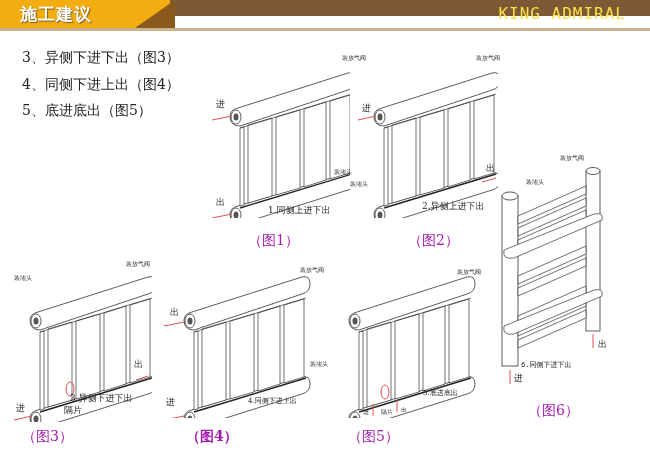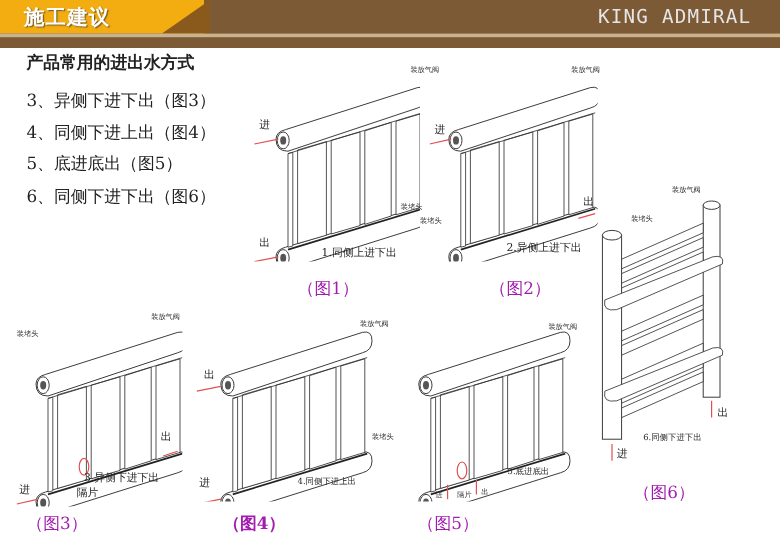--- a/index.html
+++ b/index.html
@@ -1,26 +1,26 @@
 <!DOCTYPE html>
 <html><head>
 <meta charset="utf-8">
 <style>
   * { box-sizing: border-box; margin: 0; padding: 0; }
   html, body { width: 650px; height: 458px; background: #ffffff; overflow: hidden; }
   body { position: relative; font-family: "DejaVu Serif", "Liberation Serif", serif; color: #222; }
 
-  .header { position: absolute; left: 0; top: 0; width: 650px; height: 40px; background: #7d5a36; }
+  .header { position: absolute; left: 0; top: 0; width: 650px; height: 16px; background: #7d5a36; }
   .header .left-band { position: absolute; left: 0; top: 0; width: 170px; height: 28px; background: #f3ad10; }
   .header .slant { position: absolute; left: 135px; top: 0; width: 0; height: 0;
      border-left: 40px solid transparent; border-bottom: 28px solid #8a5a1c; }
   .header .title { position: absolute; left: 20px; top: 3px; font-family: "DejaVu Sans", sans-serif;
      font-weight: bold; font-size: 17px; color: #ffffff; text-shadow: 1px 1px 1px #7a5a20; letter-spacing: 1px; }
   .header .brand { position: absolute; right: 24px; top: 4px; font-family: "DejaVu Sans Mono", monospace;
-     font-size: 16px; color: #e5e5e5; letter-spacing: 1px; }
+     font-size: 16px; color: #fde047; letter-spacing: 1px; }
   .header-line { position: absolute; left: 0; top: 28px; width: 650px; height: 3px; background: #c9b28e; }
 
   .list { position: absolute; left: 22px; top: 44px; }
   .list .heading { font-family: "DejaVu Sans", sans-serif; font-weight: bold; font-size: 14px; margin-bottom: 9px; }
   .list .item { font-size: 14px; line-height: 26.5px; }
 
   .fig { position: absolute; }
   .caption { position: absolute; font-size: 14px; color: #a21caf; }
   .small { position: absolute; font-size: 6px; color: #333; white-space: nowrap; }
   .flow { position: absolute; font-size: 9px; color: #222; }
@@ -31,25 +31,23 @@
 
 <div class="header">
   <div class="left-band"></div>
   <div class="slant"></div>
   <div class="title">施工建议</div>
   <div class="brand">KING ADMIRAL</div>
 </div>
 <div class="header-line"></div>
 
 <div class="list">
-  <div class="heading">产品常用的进出水方式</div>
   <div class="item">3、异侧下进下出（图3）</div>
   <div class="item">4、同侧下进上出（图4）</div>
   <div class="item">5、底进底出（图5）</div>
-  <div class="item">6、同侧下进下出（图6）</div>
 </div>
 
 <svg width="0" height="0" style="position:absolute">
   <defs>
     <g id="panel-rad">
 
       <path d="M10,40 L120,5 Q128,3 128,12 Q128,20 120,22 L12,58 Q2,58 2,48 Q2,42 10,40 Z" fill="#fff" stroke="#333" stroke-width="0.8"></path>
       <ellipse cx="8" cy="49" rx="5" ry="7" fill="#fff" stroke="#333" stroke-width="0.8"></ellipse>
       <ellipse cx="8" cy="49" rx="2.5" ry="3.5" fill="#555"></ellipse>
 
@@ -163,15 +161,15 @@
 <div class="fig" style="left:494px;top:158px;width:120px;height:230px;">
   <svg width="120" height="230">
       <use href="#towel-rad" transform="translate(0,8)"></use>
     <line x1="16" y1="212" x2="16" y2="226" stroke="#e05050" stroke-width="1"></line>
     <line x1="99" y1="176" x2="99" y2="190" stroke="#e05050" stroke-width="1"></line>
   </svg>
   <div class="small" style="left:66px;top:-4px;">装放气阀</div>
   <div class="small" style="left:32px;top:20px;">装堵头</div>
   <div class="flow" style="left:104px;top:180px;">出</div>
   <div class="flow" style="left:20px;top:214px;">进</div>
-  <div class="sub" style="left:42px;top:202px;font-size:7px;">6.同侧下进下出</div>
+  <div class="sub" style="left:27px;top:202px;font-size:7px;font-family:Liberation Mono, monospace;">6.同侧下进下出</div>
 </div>
 <div class="caption" style="left:528px;top:402px;">（图6）</div>
 
 </body></html>

